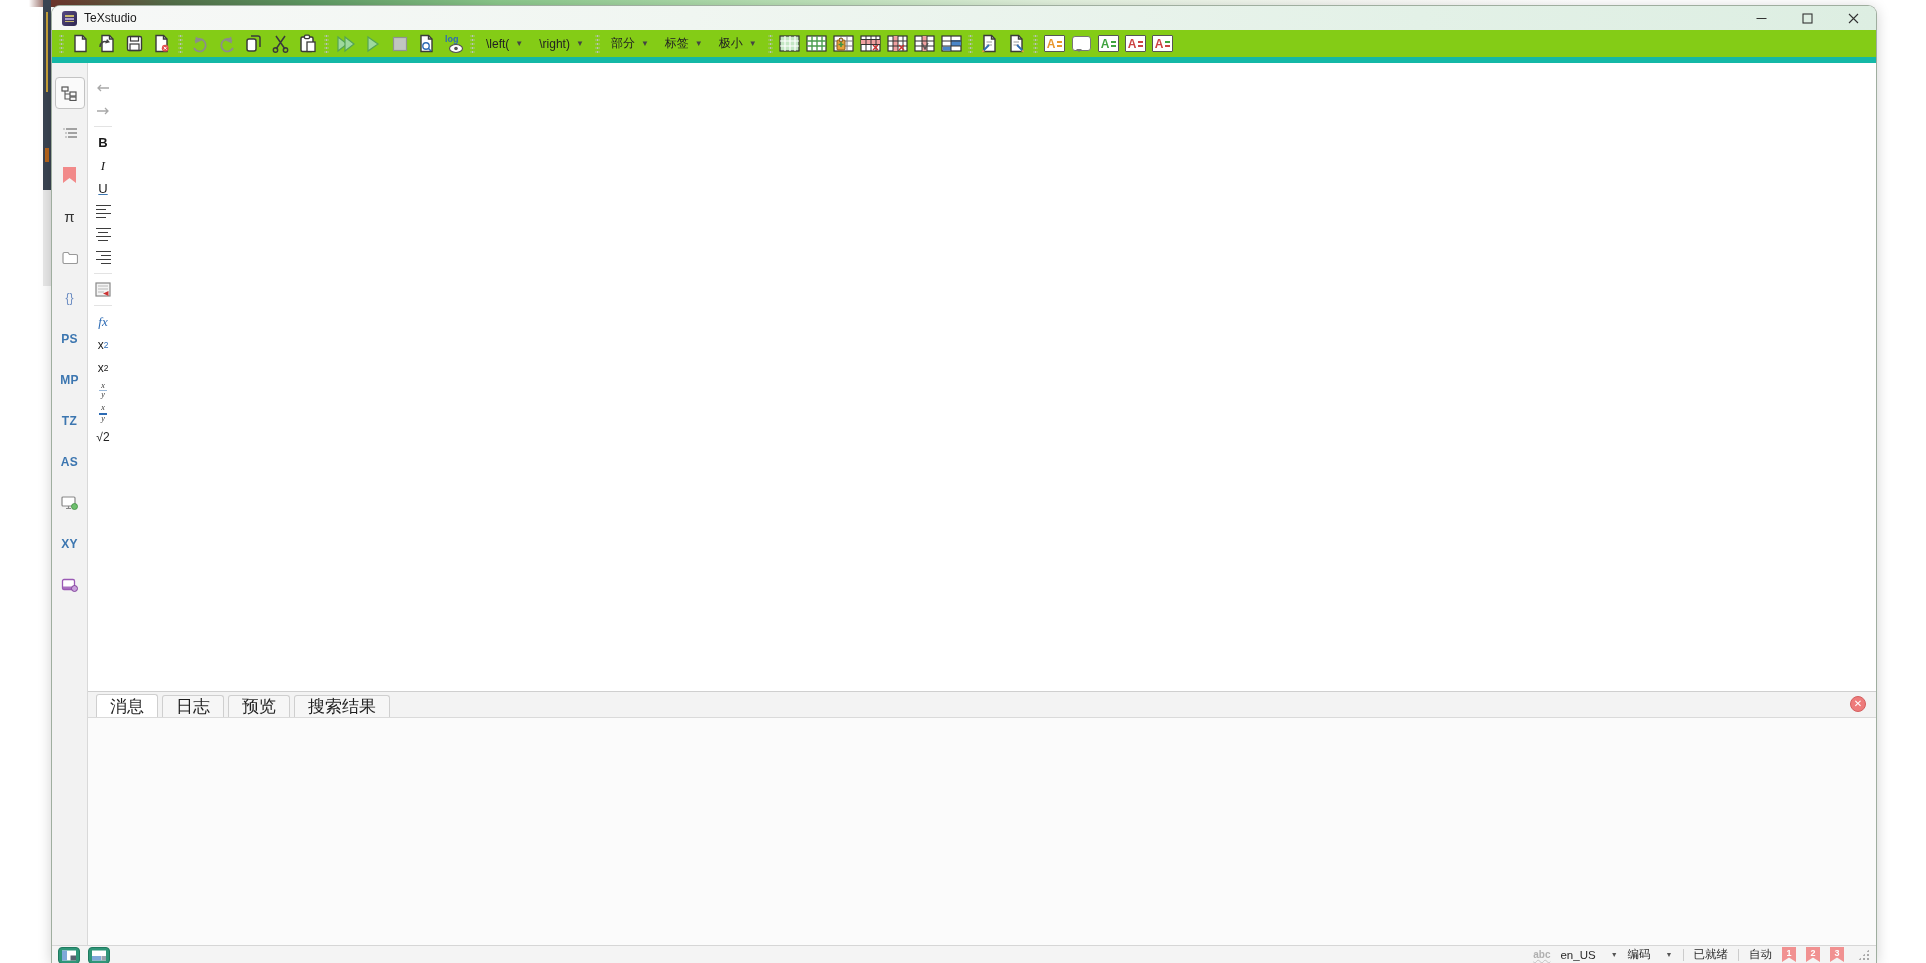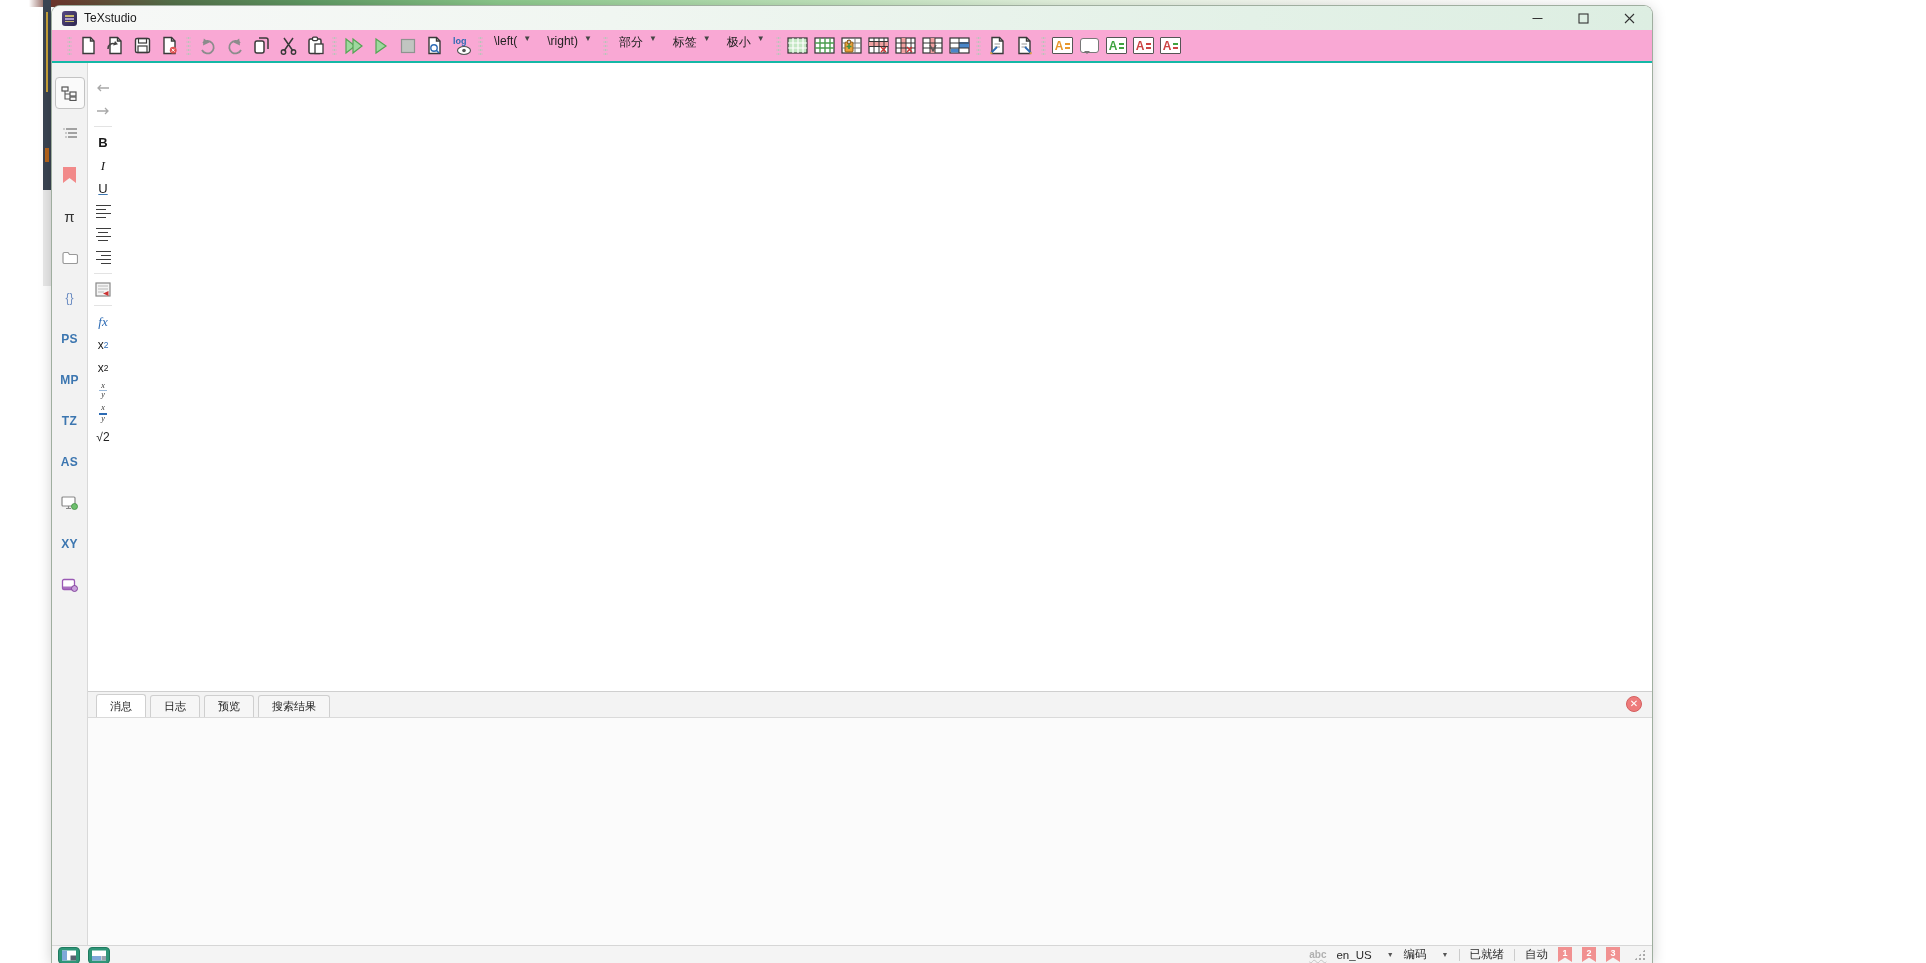--- a/index.html
+++ b/index.html
@@ -9,21 +9,21 @@
 
   
   .desktop-strip { position:absolute; left:0; top:0; width:1926px; height:7px;
     background:linear-gradient(90deg,#ffffff 0%,#ffffff 1.5%,#6e352c 2.6%,#54714a 9%,#5f9a63 16%,#8cc98c 26%,#b8e0b4 40%,#e3f2de 55%,#f7f8f4 70%,#ffffff 82%); }
   .behind-sliver { position:absolute; left:43px; top:0; width:8px; height:190px; background:#3a4452; }
   .behind-sliver .gold { position:absolute; left:3px; top:12px; width:2px; height:80px; background:#c9a43a; }
   .behind-sliver .orange { position:absolute; left:2px; top:148px; width:4px; height:14px; background:#b5651d; }
   .behind-sliver2 { position:absolute; left:43px; top:190px; width:8px; height:96px; background:#e9e9e9; }
 
   
-  .app-window { position:absolute; left:51px; top:5px; width:1602px; height:958px;
+  .app-window { position:absolute; left:51px; top:5px; width:1826px; height:958px;
     background:#fbfbfb; border:1px solid #9fae9f; border-bottom:none;
     border-radius:9px 9px 0 0; overflow:hidden; display:flex; flex-direction:column;
     box-shadow:0 2px 14px rgba(0,0,0,.18); }
 
   
   .titlebar { height:24px; flex:0 0 24px; display:flex; align-items:center;
     background:linear-gradient(90deg,#f7f8f7 0%,#f0f6f1 35%,#e3f1e7 75%,#ddeee2 100%);
     padding-left:10px; font-size:12px; color:#1b1b1b; }
   .app-icon { width:15px; height:15px; border-radius:3px; margin-right:7px;
     background:linear-gradient(135deg,#574a84,#2e2750); position:relative; flex:0 0 15px;}
@@ -33,28 +33,28 @@
   .win-btn { width:46px; height:100%; display:flex; align-items:center; justify-content:center; color:#333; }
   .win-btn svg { display:block; }
 
   
   .menubar { height:23px; flex:0 0 23px; display:flex; align-items:center;
     background:#fbfbfb; padding-left:12px; font-size:12.5px; color:#1c1c1c; }
   .menu-item { padding:3px 14px; border-radius:3px; white-space:nowrap; }
 
   
   .toolbar { height:33px; flex:0 0 33px; display:flex; align-items:center;
-    background:#f9a8d4; border-bottom:2px solid #14b8a6; padding-left:12px; }
+    background:#84cc16; border-bottom:6px solid #14b8a6; padding-left:4px; }
   .grip { width:5px; height:18px; margin:0 3px;
     background-image:radial-gradient(#b9c4b9 1px, transparent 1.1px);
     background-size:3px 4px; background-position:center; }
   .tbtn { width:27px; height:26px; display:flex; align-items:center; justify-content:center;
     border-radius:3px; }
   .tbtn svg { display:block; }
-  .tb-drop { height:24px; display:flex; gap:6px; padding:0 8px;
+  .tb-drop { height:24px; display:flex; align-items:center; gap:6px; padding:0 8px;
     font-size:12px; color:#222; border-radius:3px; }
   .tb-drop .caret { font-size:8px; color:#444; }
 
   
   .ann { width:21px; height:17px; display:flex; align-items:center; gap:2px;
     border:1px solid #555; background:#fff; padding:1px 2px; border-radius:1px;}
   .ann .A { font-size:12px; font-weight:bold; line-height:1; }
   .ann .lines { flex:1; display:flex; flex-direction:column; gap:2px; }
   .ann .lines i { display:block; height:2px; }
 
@@ -109,21 +109,21 @@
   .frac2 .num { border-bottom:2px solid #2d6bb4; }
   .sqrt-g { font-size:12px; color:#222; }
 
   .editor-area { flex:1; background:#ffffff; }
 
   
   .bottom-panel { flex:0 0 254px; display:flex; flex-direction:column; border-top:1px solid #cfcfcf;
     background:#f3f3f3; }
   .tab-row { height:26px; flex:0 0 26px; display:flex; align-items:flex-end; gap:4px;
     padding:3px 8px 0 8px; position:relative; border-bottom:1px solid #dadada; }
-  .btab { height:22px; display:flex; align-items:center; padding:0 13px; font-size:11px;
+  .btab { height:22px; display:flex; align-items:center; padding:0 13px; font-size:17px;
     color:#1e1e1e; background:#f6f6f6; border:1px solid #cfcfcf; border-bottom:none;
     border-radius:3px 3px 0 0;margin-top:24px; }
   .btab.active { background:#ffffff; height:23px; }
   .panel-close { position:absolute; right:10px; top:4px; width:16px; height:16px; border-radius:50%;
     background:#ee7b7b; border:1px solid #d45f5f; color:#fff; font-size:10px; font-weight:bold;
     display:flex; align-items:center; justify-content:center; line-height:1; }
   .panel-content { flex:1; background:#fbfbfb; }
 
   
   .statusbar { height:18px; flex:0 0 18px; background:#f4f4f4; border-top:1px solid #d6d6d6;

